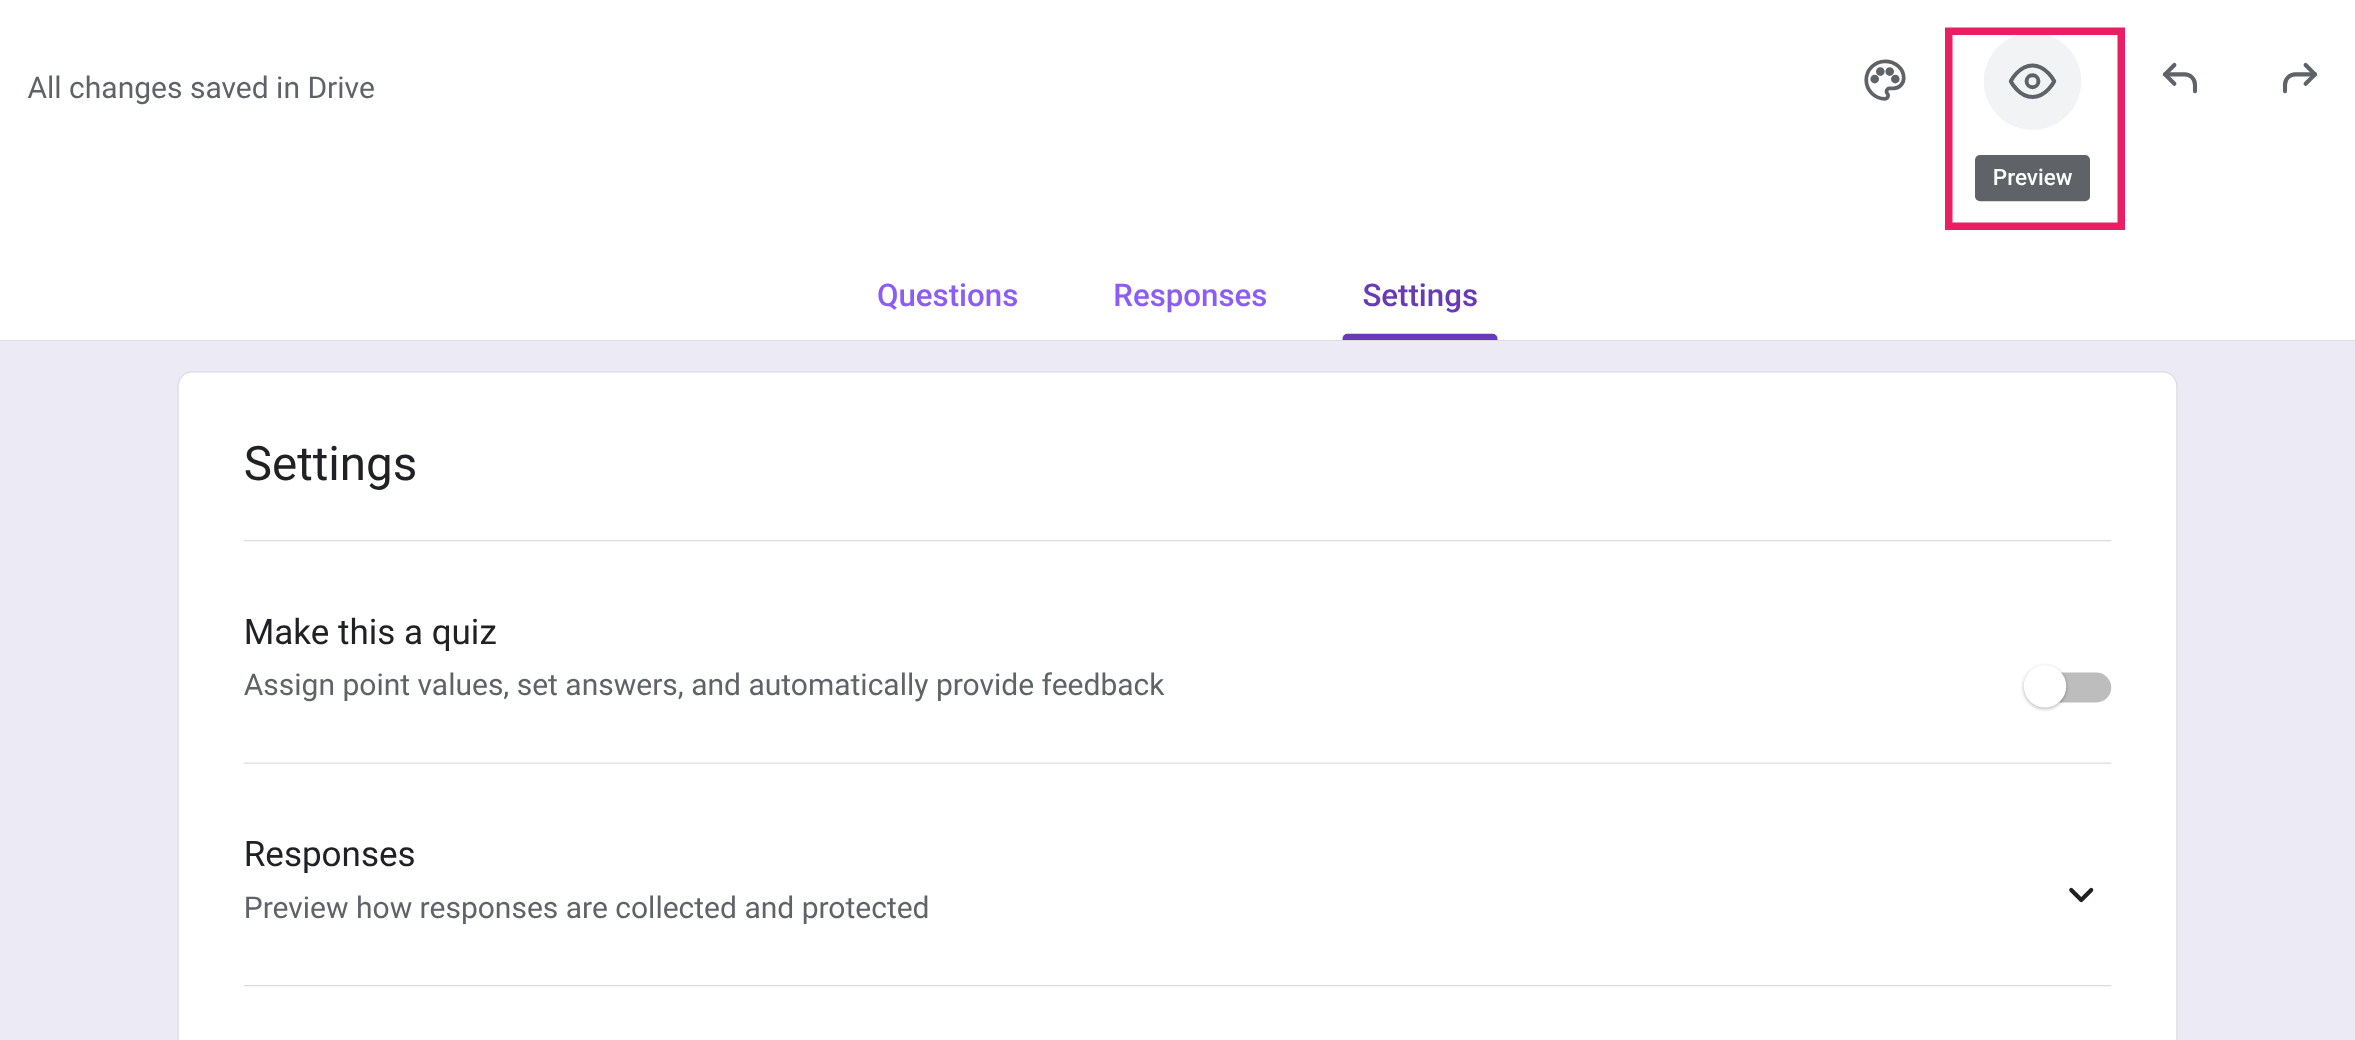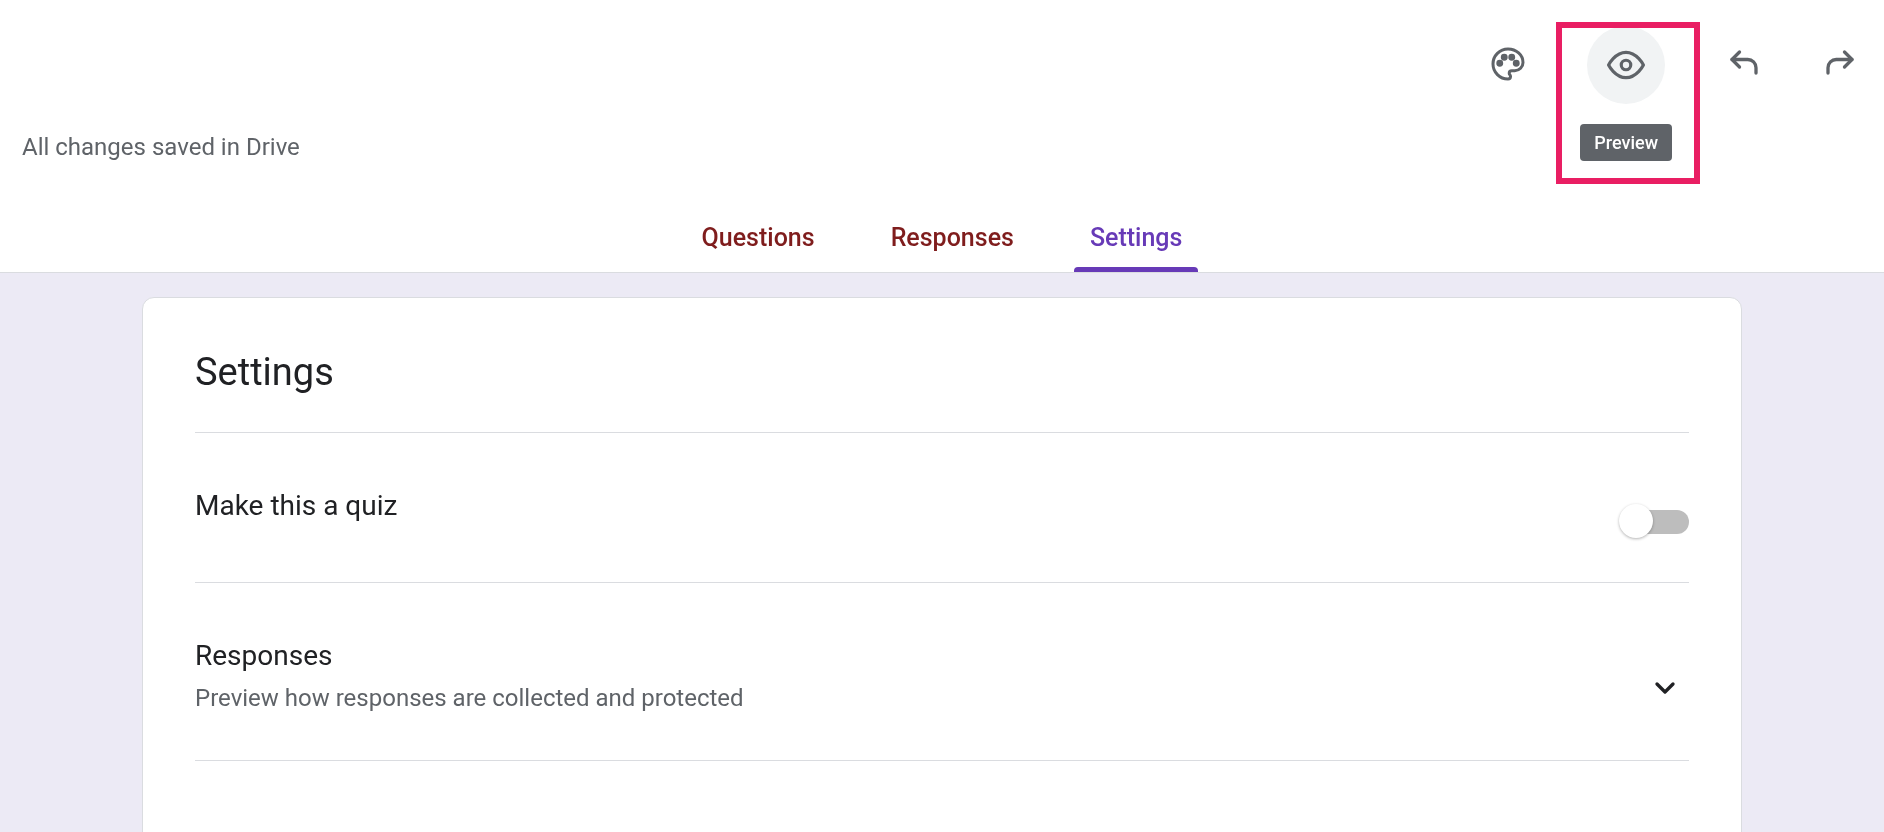--- a/index.html
+++ b/index.html
@@ -5,21 +5,21 @@
     * { box-sizing: border-box; margin: 0; padding: 0; }
     body {
       font-family: 'Google Sans', Roboto, Arial, sans-serif;
       background: #fff;
       width: 1884px;
       height: 832px;
       overflow: hidden;
     }
     .top-bar {
       display: flex;
-      align-items: flex-end;
+      align-items: flex-start;
       justify-content: space-between;
       padding: 40px 20px 0 22px;
       background: #fff;
     }
     .save-status {
       color: #5f6368;
       font-size: 24px;
       font-weight: 400;
       padding-top: 16px;
     }
@@ -76,21 +76,21 @@
       justify-content: center;
       gap: 60px;
       padding-top: 50px;
       padding-bottom: 0;
       border-bottom: 1px solid #dadce0;
       background: #fff;
     }
     .tab {
       font-size: 25px;
       font-weight: 500;
-      color: #7f1d1d;
+      color: #8b5cf6;
       padding: 12px 8px 20px;
       cursor: pointer;
       position: relative;
     }
     .tab.active {
       color: #673ab7;
     }
     .tab.active::after {
       content: '';
       position: absolute;
@@ -210,20 +210,21 @@
   <div class="tab active">Settings</div>
 </div>
 
 <div class="content-area">
   <div class="settings-card">
     <h2 class="settings-title">Settings</h2>
 
     <div class="setting-row">
       <div class="setting-text">
         <h3>Make this a quiz</h3>
+        <p>Assign point values, set answers, and automatically provide feedback</p>
       </div>
       <div class="toggle">
         <div class="toggle-knob"></div>
       </div>
     </div>
 
     <div class="setting-row">
       <div class="setting-text">
         <h3>Responses</h3>
         <p>Preview how responses are collected and protected</p>

